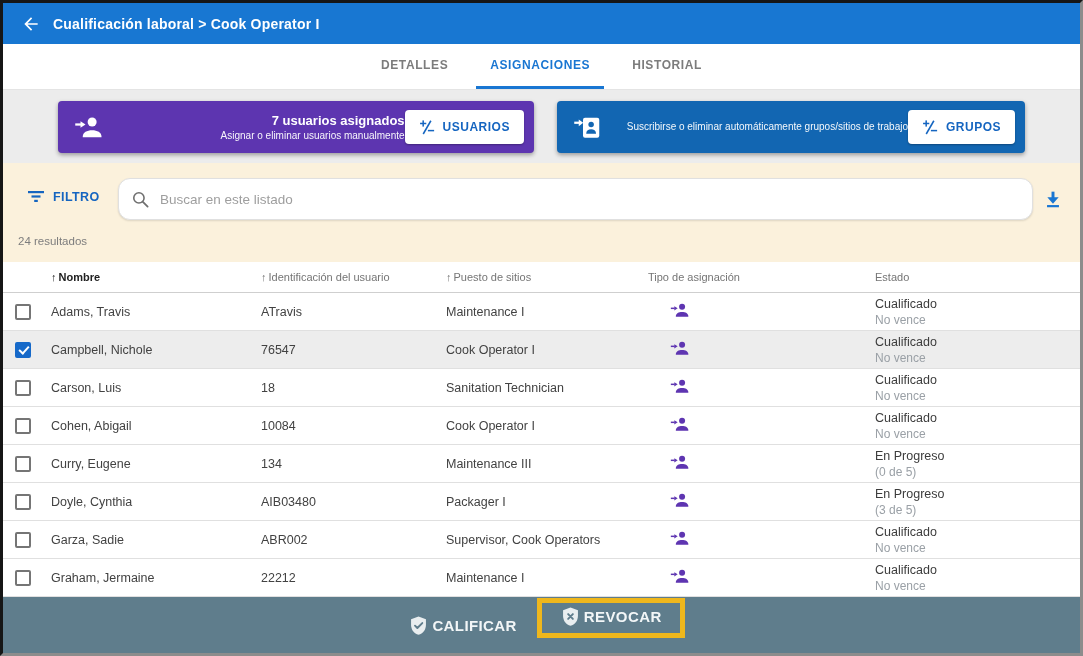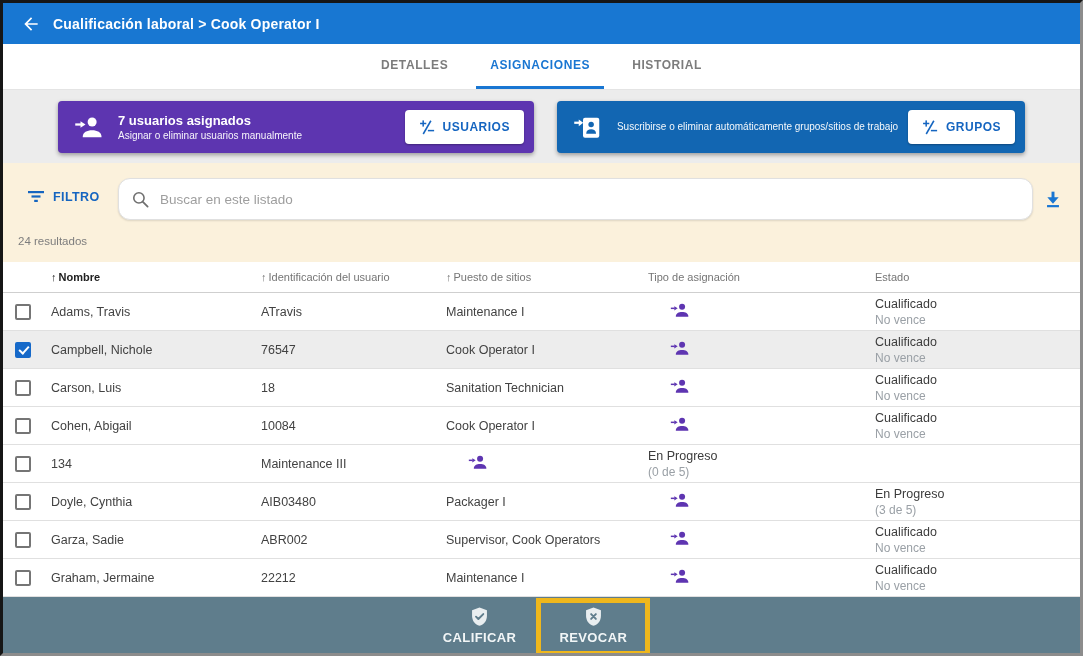--- a/index.html
+++ b/index.html
@@ -20,21 +20,21 @@
   .tabbar { height:46px; background:#fff; display:flex; justify-content:center; align-items:stretch; gap:14px; border-bottom:1px solid #e4e4e4; flex:0 0 auto; }
   .tab { border:none; background:transparent; cursor:pointer; padding:0 14px; font-size:12px; font-weight:bold; letter-spacing:.6px; color:#7c7c7c; border-bottom:3px solid transparent; font-family:inherit; }
   .tab.active { color:#1976d2; border-bottom-color:#1976d2; }
 
   
   .banners { height:73px; background:#ececec; display:flex; align-items:center; padding:0 55px 0 55px; gap:23px; flex:0 0 auto; }
   .card { height:52px; border-radius:4px; display:flex; align-items:center; padding:0 10px 0 16px; box-shadow:0 2px 4px rgba(0,0,0,.35); color:#fff; }
   .card.users { background:#5d35b0; flex:1 1 485px; }
   .card.groups { background:#1266b2; flex:1 1 477px; }
   .card-icon { width:30px; height:30px; margin-right:14px; flex:0 0 auto; }
-  .card-text { flex:1 1 auto; overflow:hidden; }
+  .card-text { flex:1 1 auto; overflow:hidden;text-align:right; }
   .card-title { font-size:13px; font-weight:bold; line-height:17px; white-space:nowrap; }
   .card-sub { font-size:10px; line-height:13px; opacity:.95; white-space:nowrap; }
   .card-btn { background:#fff; color:#1565c0; border:none; border-radius:4px; height:34px; padding:0 14px; font-size:12px; font-weight:bold; letter-spacing:.5px; display:flex; align-items:center; gap:8px; cursor:pointer; font-family:inherit; flex:0 0 auto; box-shadow:0 1px 2px rgba(0,0,0,.3); }
 
   
   .filterband { height:99px; background:#fbf1dc; position:relative; flex:0 0 auto; }
   .filter-btn { position:absolute; left:24px; top:26px; display:flex; align-items:center; gap:8px; background:transparent; border:none; cursor:pointer; color:#1565c0; font-size:12.5px; font-weight:bold; letter-spacing:.4px; font-family:inherit; }
   .searchbox { position:absolute; left:115px; top:15px; width:915px; height:42px; background:#fff; border:1px solid #e0e0e0; border-radius:12px; display:flex; align-items:center; padding:0 12px; box-shadow:0 1px 2px rgba(0,0,0,.12); }
   .searchbox input { border:none; outline:none; flex:1; font-size:13.5px; color:#424242; font-family:inherit; margin-left:10px; background:transparent; }
   .searchbox input::placeholder { color:#9e9e9e; }
@@ -55,21 +55,21 @@
   .cb { width:16px; height:16px; border:2px solid #757575; border-radius:2px; background:#fff; position:relative; cursor:pointer; display:inline-block; }
   .cb.checked { background:#1669c9; border-color:#1669c9; }
   .cb.checked::after { content:""; position:absolute; left:4px; top:0.5px; width:4px; height:8px; border:solid #fff; border-width:0 2px 2px 0; transform:rotate(42deg); }
   .col-type { padding-left:22px; }
   .col-status { line-height:16px; }
   .status-main { color:#3c3c3c; font-size:12.5px; }
   .status-sub { color:#9aa0a6; font-size:12px; }
 
   
   .toolbar { height:56px; background:#5f7d8c; flex:0 0 auto; display:flex; justify-content:center; align-items:center; gap:10px; }
-  .tb-btn { background:transparent; border:none; cursor:pointer; color:#f2f6f7; display:flex; flex-direction:column; align-items:center; gap:3px; font-size:13px; font-weight:bold; letter-spacing:.4px; font-family:inherit; padding:2px 10px; }
+  .tb-btn { background:transparent; border:none; cursor:pointer; color:#f2f6f7; display:flex; flex-direction:row; align-items:center; gap:3px; font-size:15px; font-weight:bold; letter-spacing:.4px; font-family:inherit; padding:2px 10px; }
   .hl-wrap { border:5px solid #efb71c; padding:1px 8px 4px 8px; margin-bottom:4px; align-self:flex-start; margin-top:1px; }
 </style>
 </head>
 <body>
 
 <div class="frame">
 
   <div class="appbar">
     <button class="back-btn">
       <svg width="20" height="20" viewBox="0 0 24 24">
@@ -264,20 +264,21 @@
     <div class="cell col-status">
       <div class="status-main">Cualificado</div>
       <div class="status-sub">No vence</div>
     </div>
   </div>
 
   <div class="trow grid">
     <div class="cell col-check">
       <span class="cb"></span>
     </div>
+    <div class="cell">Curry, Eugene</div>
     <div class="cell">134</div>
     <div class="cell">Maintenance III</div>
     <div class="cell col-type">
       <svg width="20" height="20" viewBox="0 0 24 24">
         <circle cx="14.5" cy="8" r="3.6" fill="#5e35b1"></circle>
         <path d="M7 19.6c0-3.4 3.4-5.1 7.5-5.1s7.5 1.7 7.5 5.1v.6H7z" fill="#5e35b1"></path>
         <rect x="1" y="9.1" width="4.6" height="1.8" fill="#5e35b1"></rect>
         <path d="M5.2 7.4 9.2 10l-4 2.6z" fill="#5e35b1"></path>
       </svg>
     </div>

